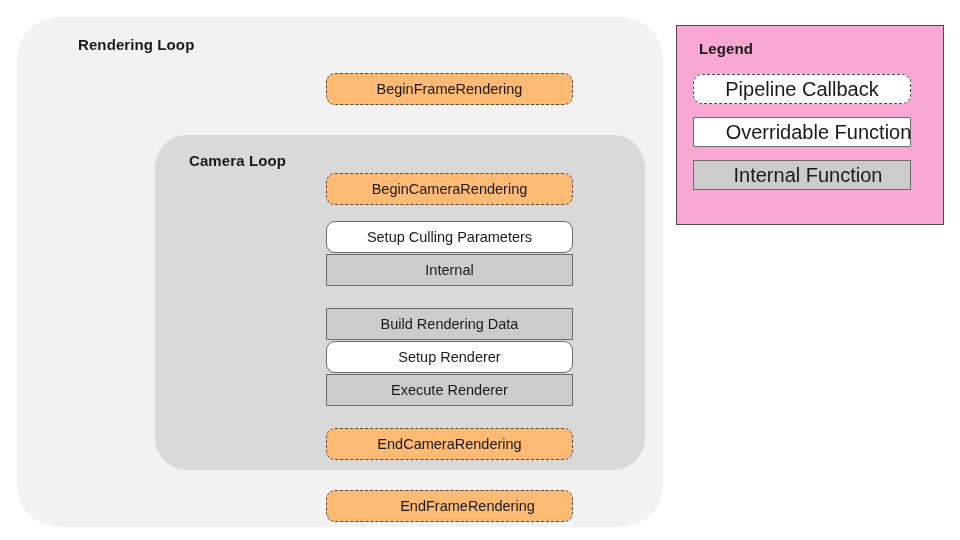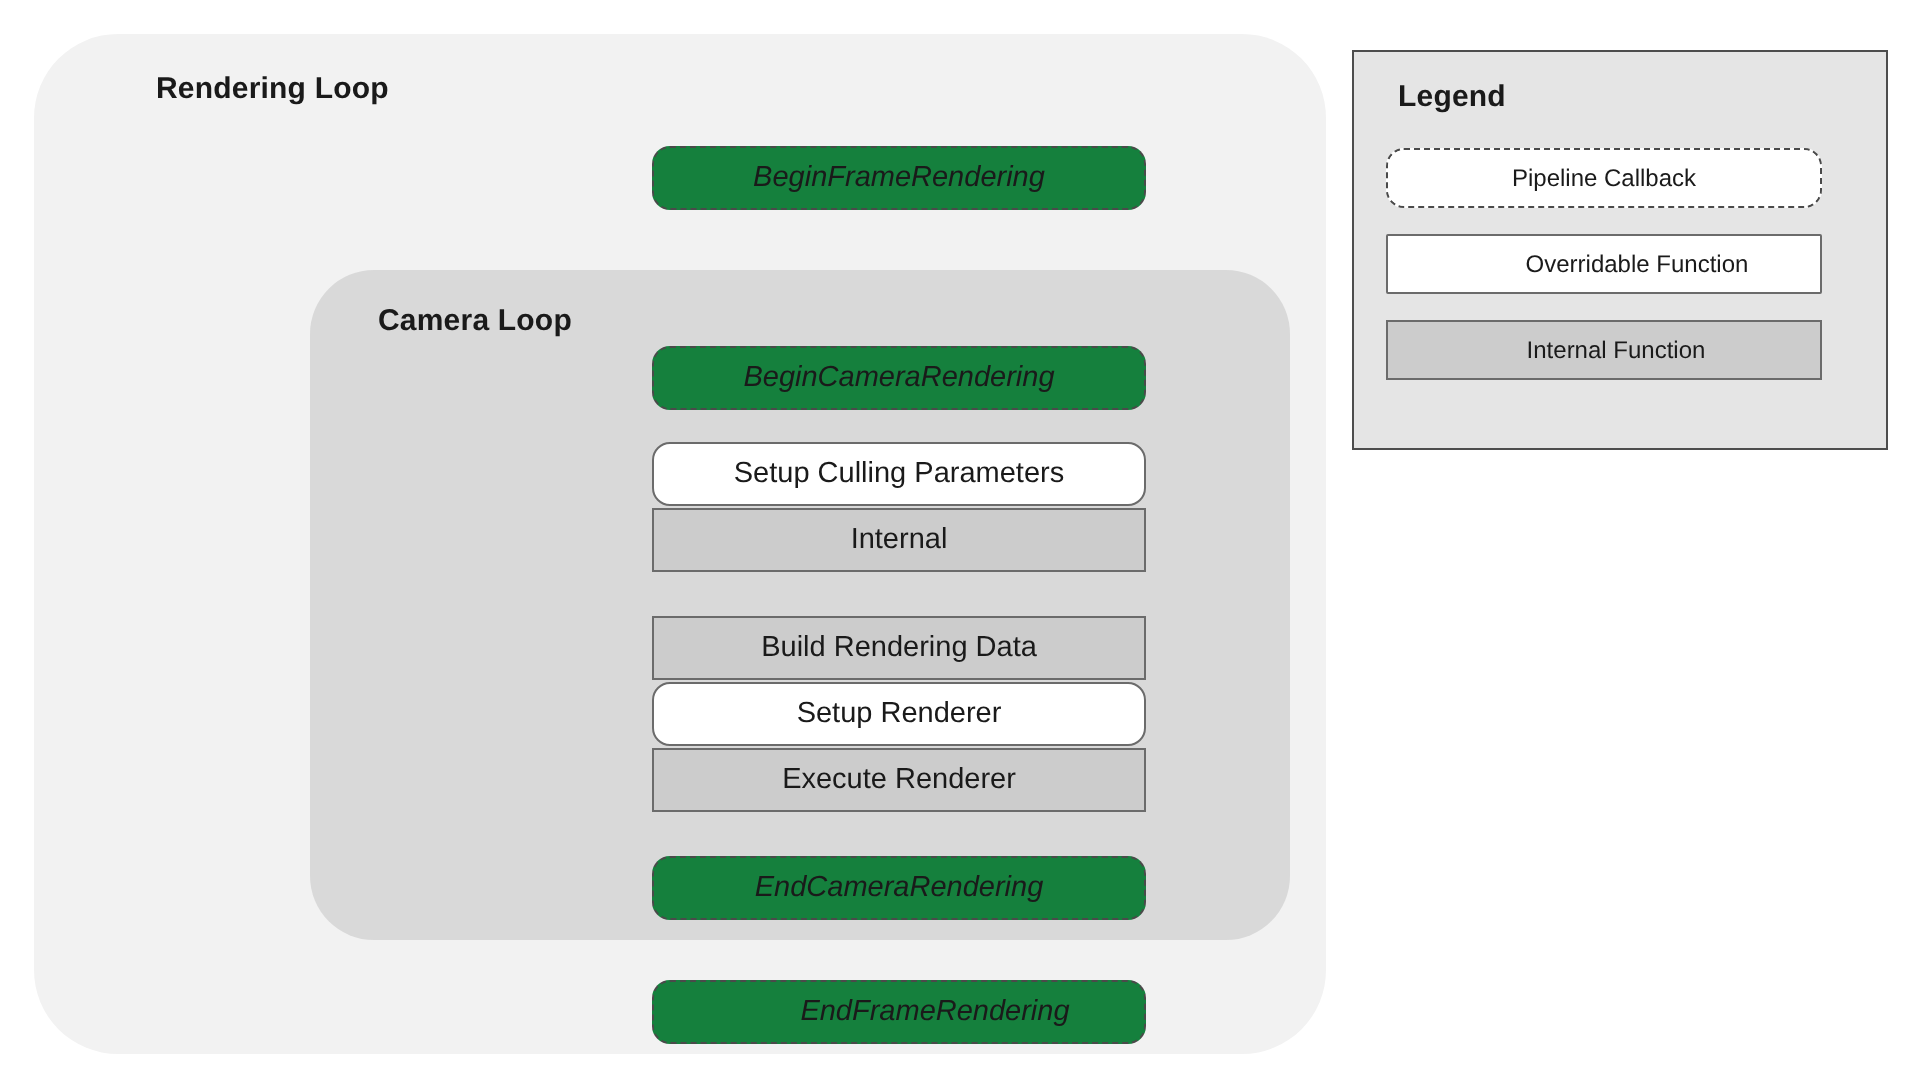--- a/index.html
+++ b/index.html
@@ -65,65 +65,64 @@
     height: 32px;
     box-sizing: border-box;
     display: flex;
     align-items: center;
     justify-content: center;
     font-size: 14.5px;
     line-height: 1;
     white-space: nowrap;
   }
   .node.callback {
-    background: #15803d;
+    background: #fdba74;
     border: 1px dashed #4a4a4a;
     border-radius: 9px;
-    font-style: italic;
   }
   .node.overridable {
     background: #ffffff;
     border: 1px solid #6b6b6b;
     border-radius: 9px;
   }
   .node.internal {
     background: #cccccc;
     border: 1px solid #6b6b6b;
     border-radius: 0;
   }
 
   
   #legend-panel {
     position: absolute;
     left: 676px;
     top: 25px;
     width: 268px;
     height: 200px;
     box-sizing: border-box;
-    background: #e5e5e5;
+    background: #f9a8d4;
     border: 1px solid #4d4d4d;
   }
   #legend-title {
     position: absolute;
     left: 22px;
     top: 14px;
     font-size: 15px;
     font-weight: bold;
     letter-spacing: 0.1px;
   }
   .legend-item {
     position: absolute;
     left: 16px;
     width: 218px;
     height: 30px;
     box-sizing: border-box;
     display: flex;
     align-items: center;
     justify-content: center;
-    font-size: 12px;
+    font-size: 20px;
     line-height: 1;
     white-space: nowrap;
   }
   .legend-item.callback {
     background: #ffffff;
     border: 1px dashed #4a4a4a;
     border-radius: 9px;
   }
   .legend-item.overridable {
     background: #ffffff;

